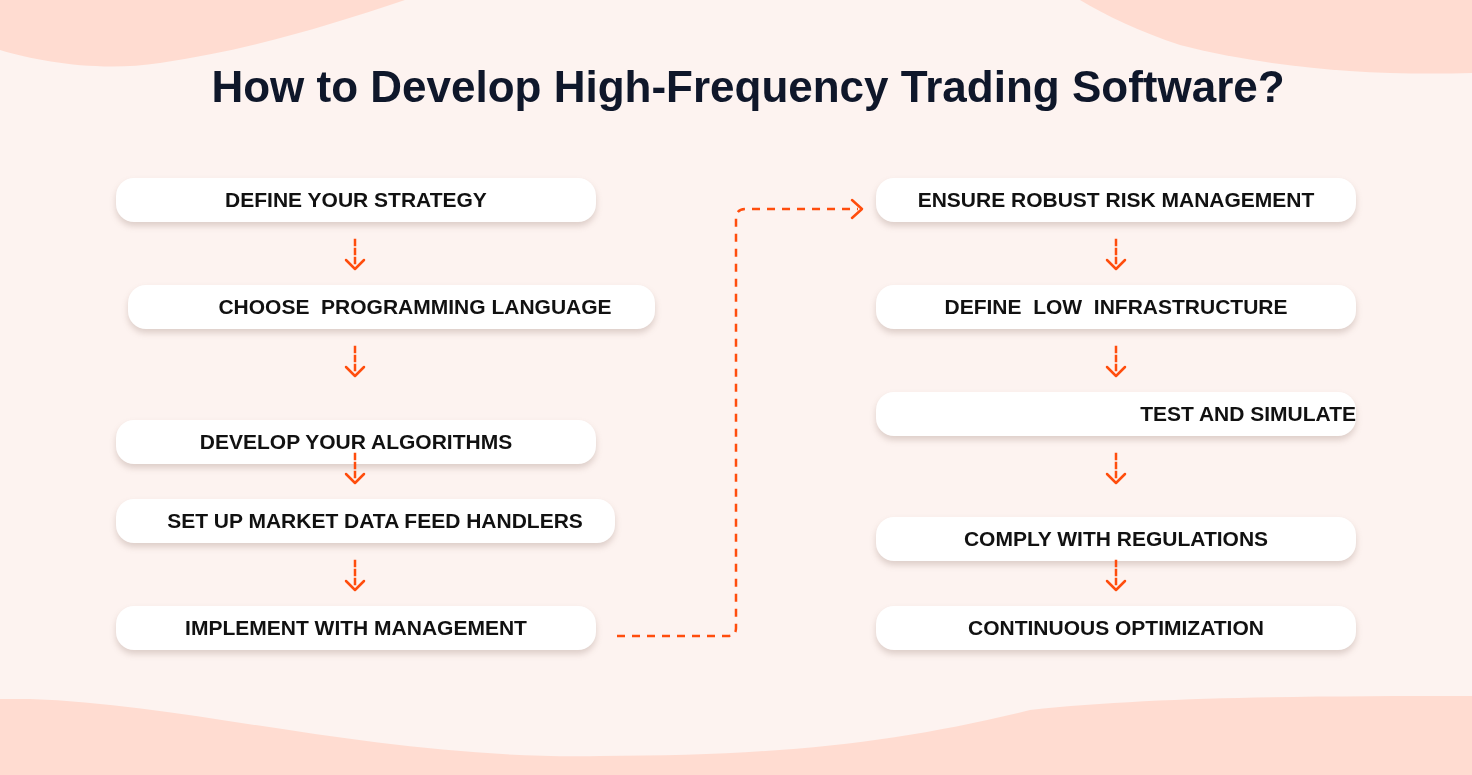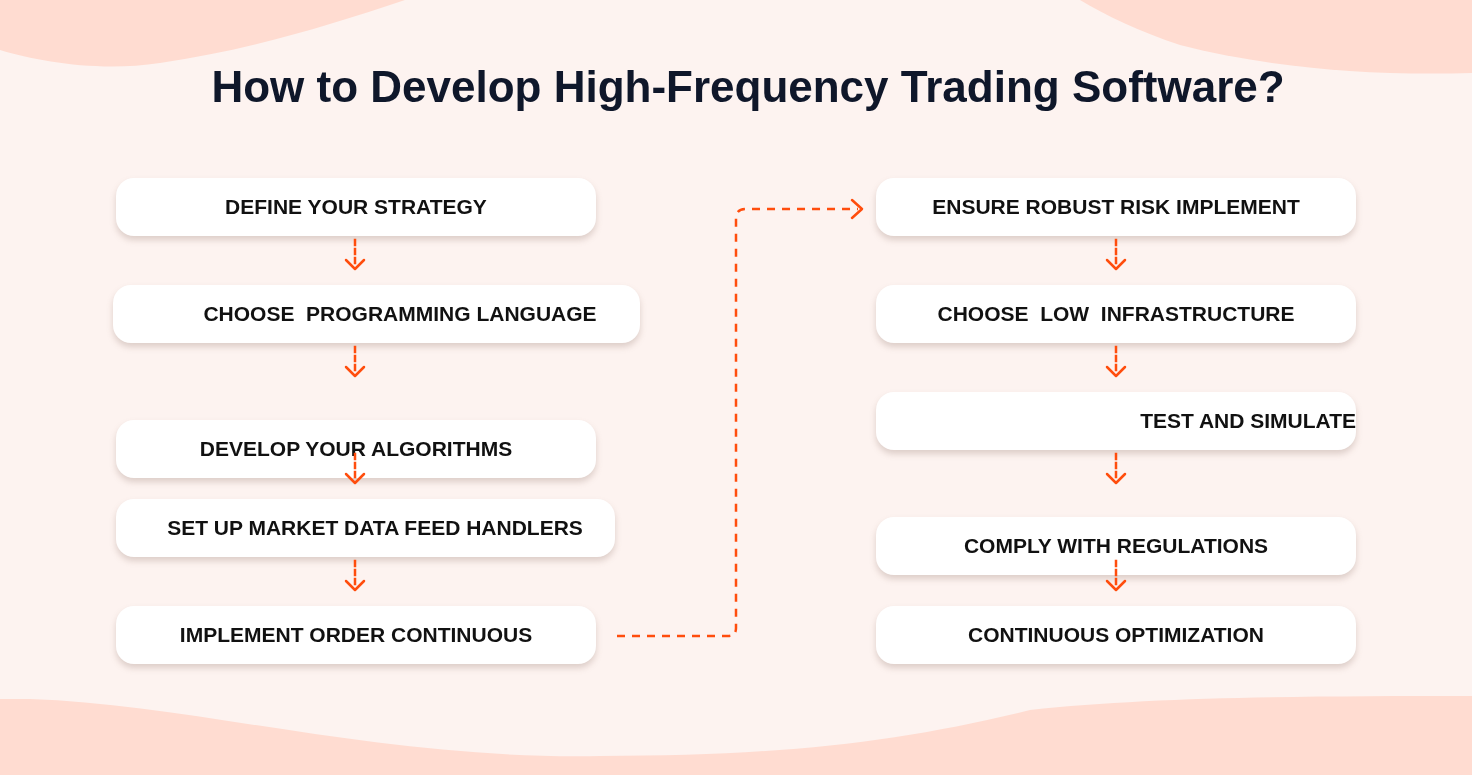--- a/index.html
+++ b/index.html
@@ -9,21 +9,21 @@
     font-family: "Liberation Sans", "DejaVu Sans", sans-serif;
   }
   .bg-svg { position: absolute; left: 0; top: 0; width: 1472px; height: 775px; }
   .title {
     position: absolute; left: 0; top: 62px; width: 1472px; text-align: center;
     font-size: 44px; font-weight: bold; color: #0f172a; margin: 0;
     letter-spacing: 0px;
     padding-left: 12px;
   }
   .card {
-    position: absolute; width: 480px; height: 58px;
+    position: absolute; width: 480px; height: 44px;
     background: #ffffff; border-radius: 18px;
     box-shadow: 0 4px 6px rgba(140, 110, 100, 0.28);
     display: flex; align-items: center; justify-content: center;
     font-size: 21px; font-weight: bold; color: #111111;
     white-space: pre;
   }
   .flow-svg { position: absolute; left: 0; top: 0; width: 1472px; height: 775px; pointer-events: none; }
 </style>
 </head>
 <body>
@@ -32,38 +32,38 @@
   <path d="M0,0 L405,0 C330,25 250,50 160,63 C100,72 40,62 0,50 Z" fill="#ffdcd1"></path>
   <path d="M1080,0 L1472,0 L1472,73 C1370,76 1270,68 1180,45 C1140,32 1105,15 1080,0 Z" fill="#ffdcd1"></path>
   <path d="M0,699 L30,699 C200,705 380,760 600,756 C780,756 900,742 1030,710 C1150,697 1300,696 1472,696 L1472,775 L0,775 Z" fill="#ffdcd1"></path>
 </svg>
 
 <h1 class="title">How to Develop High-Frequency Trading Software?</h1>
 
 <div class="card" style="left:116px; top:178px;">
   <span>DEFINE YOUR STRATEGY</span>
 </div>
-<div class="card" style="left:113px; top:285px;padding-left:47px;">
+<div class="card" style="left:128px; top:285px;padding-left:47px;">
   <span>CHOOSE  PROGRAMMING LANGUAGE</span>
 </div>
 <div class="card" style="left:116px; top:392px;margin-top:28px;">
   <span>DEVELOP YOUR ALGORITHMS</span>
 </div>
 <div class="card" style="left:116px; top:499px;padding-left:19px;">
   <span>SET UP MARKET DATA FEED HANDLERS</span>
 </div>
 <div class="card" style="left:116px; top:606px;">
-  <span>IMPLEMENT ORDER CONTINUOUS</span>
+  <span>IMPLEMENT WITH MANAGEMENT</span>
 </div>
 
 <div class="card" style="left:876px; top:178px;">
-  <span>ENSURE ROBUST RISK IMPLEMENT</span>
+  <span>ENSURE ROBUST RISK MANAGEMENT</span>
 </div>
 <div class="card" style="left:876px; top:285px;">
-  <span>CHOOSE  LOW  INFRASTRUCTURE</span>
+  <span>DEFINE  LOW  INFRASTRUCTURE</span>
 </div>
 <div class="card" style="left:876px; top:392px;justify-content:flex-end;">
   <span>TEST AND SIMULATE</span>
 </div>
 <div class="card" style="left:876px; top:499px;margin-top:18px;">
   <span>COMPLY WITH REGULATIONS</span>
 </div>
 <div class="card" style="left:876px; top:606px;">
   <span>CONTINUOUS OPTIMIZATION</span>
 </div>

